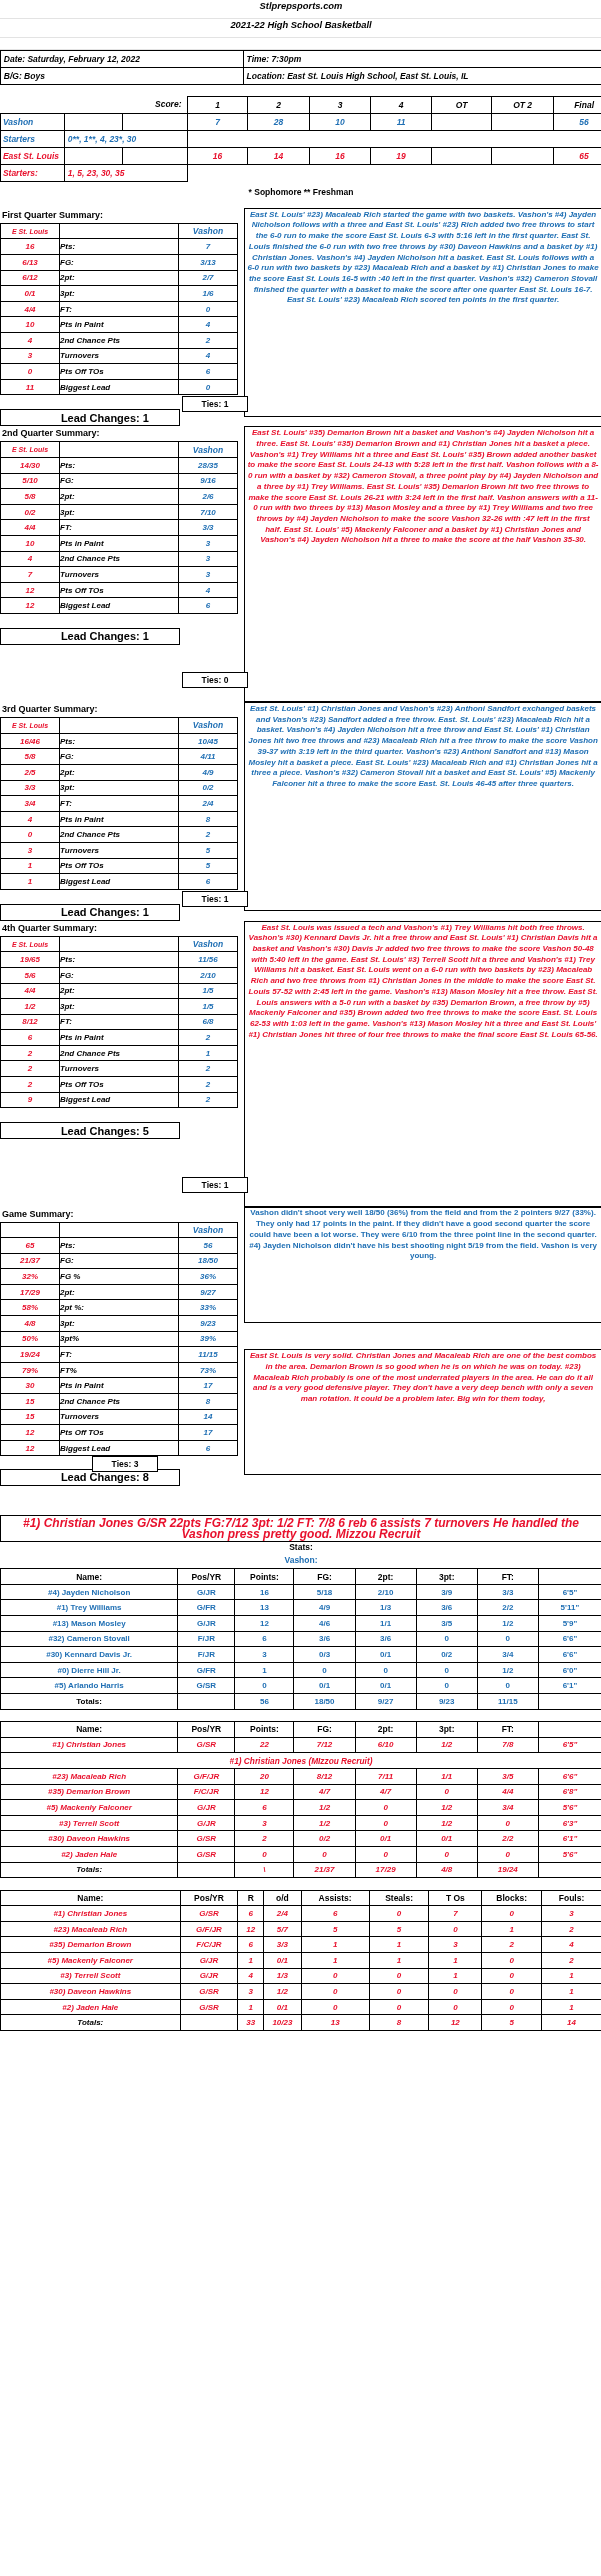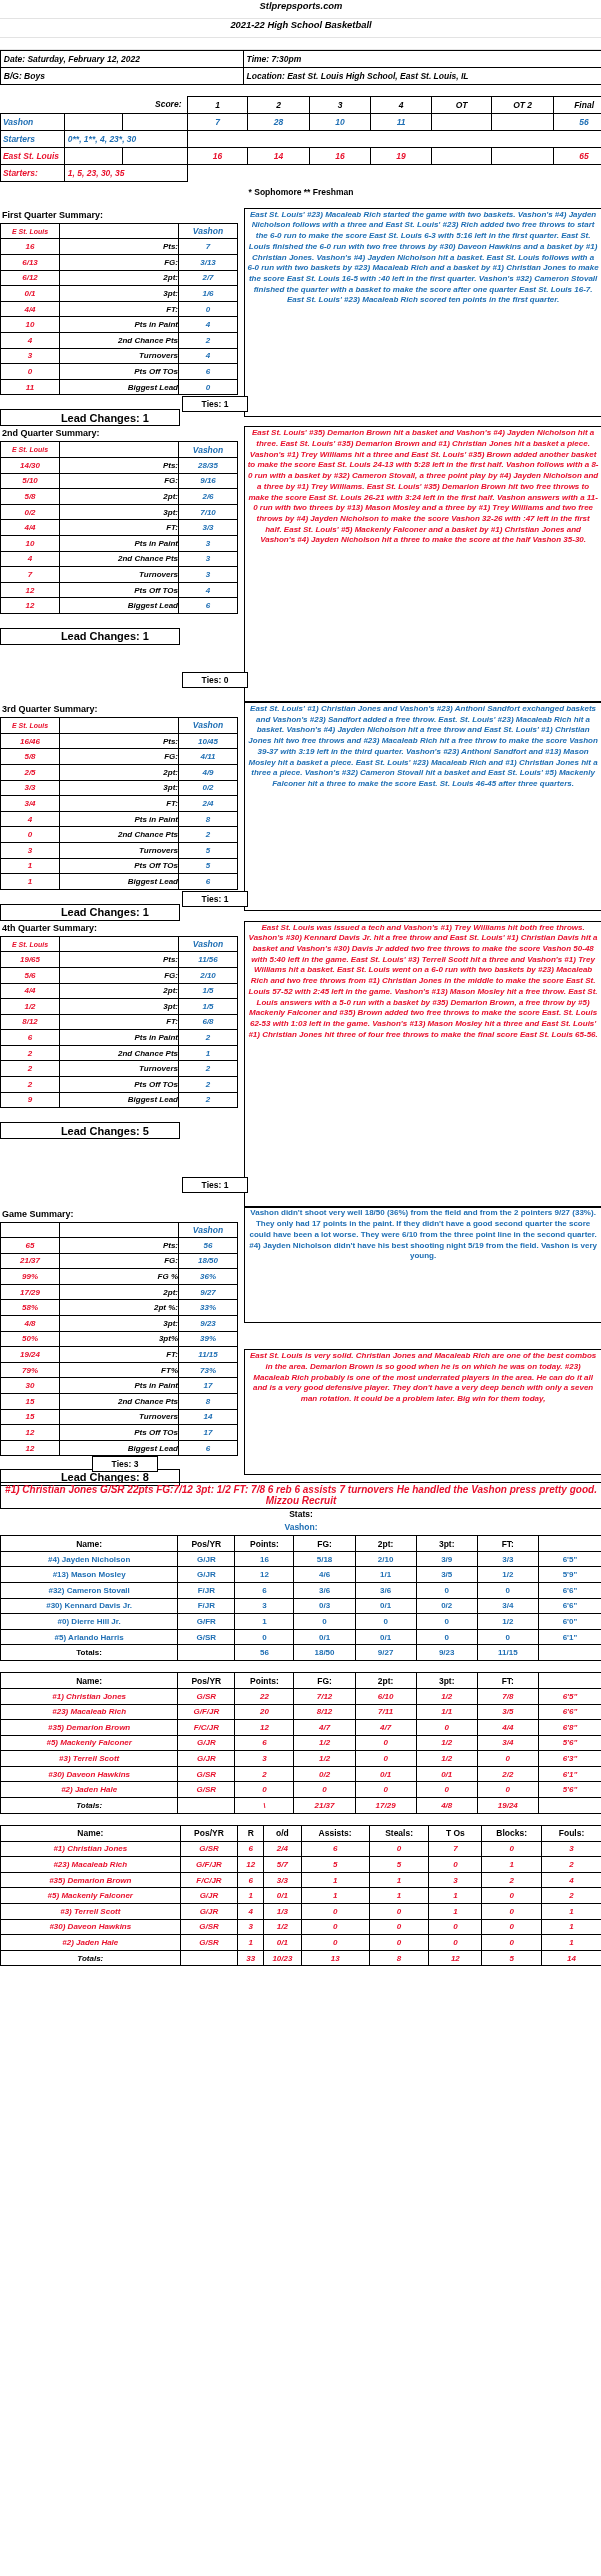--- a/index.html
+++ b/index.html
@@ -37,35 +37,35 @@
   .score .hd{font-weight:bold;font-style:italic;text-align:center;border:0.9px solid #000;}
   .score .nm{font-weight:bold;font-style:italic;padding-left:1.9px;border:0.9px solid #000;}
   .score .v{text-align:center;font-weight:bold;font-style:italic;border:0.9px solid #000;}
   .score .empty{border:none;}
 
   .footnote{height:20.7px;text-align:center;font-weight:bold;font-size:8.5px;padding-top:5.6px;}
   .qtitle{font-weight:bold;font-size:9px;height:15px;line-height:15px;padding-left:1.9px;color:#000;}
   .qtbl{width:237px;}
   .qtbl td{border:0.9px solid #000;height:14.6px;font-size:8px;}
   .qtbl .cE{width:58px;text-align:center;font-weight:bold;font-style:italic;}
-  .qtbl .cL{width:118px;text-align:right;font-weight:bold;font-style:italic;color:#000;}
+  .qtbl .cL{width:118px;text-align:left;font-weight:bold;font-style:italic;color:#000;}
   .qtbl .cV{width:58px;text-align:center;font-weight:bold;font-style:italic;}
   .qtbl .hdE{font-size:7px;}
   .qtbl .hdV{font-size:8.5px;}
   .lcrow td{border:0.9px solid #000;height:15px;font-size:11px;font-weight:bold;text-align:center;}
   .lcrow .nb{border:none;}
   .narr{
     border:0.9px solid #000;font-weight:bold;font-style:italic;font-size:8px;
     line-height:10.7px;text-align:center;padding:0.9px 2.8px;
   }
 
   
   .recruit{
     border:0.9px solid #000;text-align:center;font-weight:bold;font-style:italic;
-    font-size:10px;line-height:10.8px;padding:1.9px 3.8px;
+    font-size:12px;line-height:10.8px;padding:1.9px 3.8px;margin-top:33px;
   }
   .statshdr{text-align:center;font-weight:bold;font-size:8.5px;height:13px;}
   .teamhdr{text-align:center;font-weight:bold;font-size:8.5px;height:13px;}
 
   
   .ptbl{width:602px;}
   .ptbl td{border:0.9px solid #000;height:14.6px;font-size:8px;text-align:center;font-weight:bold;}
   .ptbl td.name{text-align:center;}
   .ptbl .hrow td{font-weight:bold;font-style:normal;color:#000;font-size:8.5px;}
   .ptbl .ital td{font-style:italic;}
@@ -535,21 +535,21 @@
                   <td class="cE red">65</td>
                   <td class="cL">Pts:</td>
                   <td class="cV blue">56</td>
                 </tr>
           <tr>
                   <td class="cE red">21/37</td>
                   <td class="cL">FG:</td>
                   <td class="cV blue">18/50</td>
                 </tr>
           <tr>
-                  <td class="cE red">99%</td>
+                  <td class="cE red">32%</td>
                   <td class="cL">FG %</td>
                   <td class="cV blue">36%</td>
                 </tr>
           <tr>
                   <td class="cE red">17/29</td>
                   <td class="cL">2pt:</td>
                   <td class="cV blue">9/27</td>
                 </tr>
           <tr>
                   <td class="cE red">58%</td>
@@ -650,20 +650,30 @@
           <td class="name">#4) Jayden Nicholson</td>
           <td>G/JR</td>
           <td>16</td>
           <td>5/18</td>
           <td>2/10</td>
           <td>3/9</td>
           <td>3/3</td>
           <td>6'5"</td>
         </tr>
     <tr class="blue">
+          <td class="name">#1) Trey Williams</td>
+          <td>G/FR</td>
+          <td>13</td>
+          <td>4/9</td>
+          <td>1/3</td>
+          <td>3/6</td>
+          <td>2/2</td>
+          <td>5'11"</td>
+        </tr>
+    <tr class="blue">
           <td class="name">#13) Mason Mosley</td>
           <td>G/JR</td>
           <td>12</td>
           <td>4/6</td>
           <td>1/1</td>
           <td>3/5</td>
           <td>1/2</td>
           <td>5'9"</td>
         </tr>
     <tr class="blue">
@@ -735,20 +745,23 @@
     </tr>
     <tr class="red ital">
           <td class="name">#1) Christian Jones</td>
           <td>G/SR</td>
           <td>22</td>
           <td>7/12</td>
           <td>6/10</td>
           <td>1/2</td>
           <td>7/8</td>
           <td>6'5"</td>
+        </tr>
+    <tr class="banner red">
+          <td colspan="8">#1) Christian Jones (MIzzou Recruit)</td>
         </tr>
     <tr class="red ital">
           <td class="name">#23) Macaleab Rich</td>
           <td>G/F/JR</td>
           <td>20</td>
           <td>8/12</td>
           <td>7/11</td>
           <td>1/1</td>
           <td>3/5</td>
           <td>6'6"</td>

